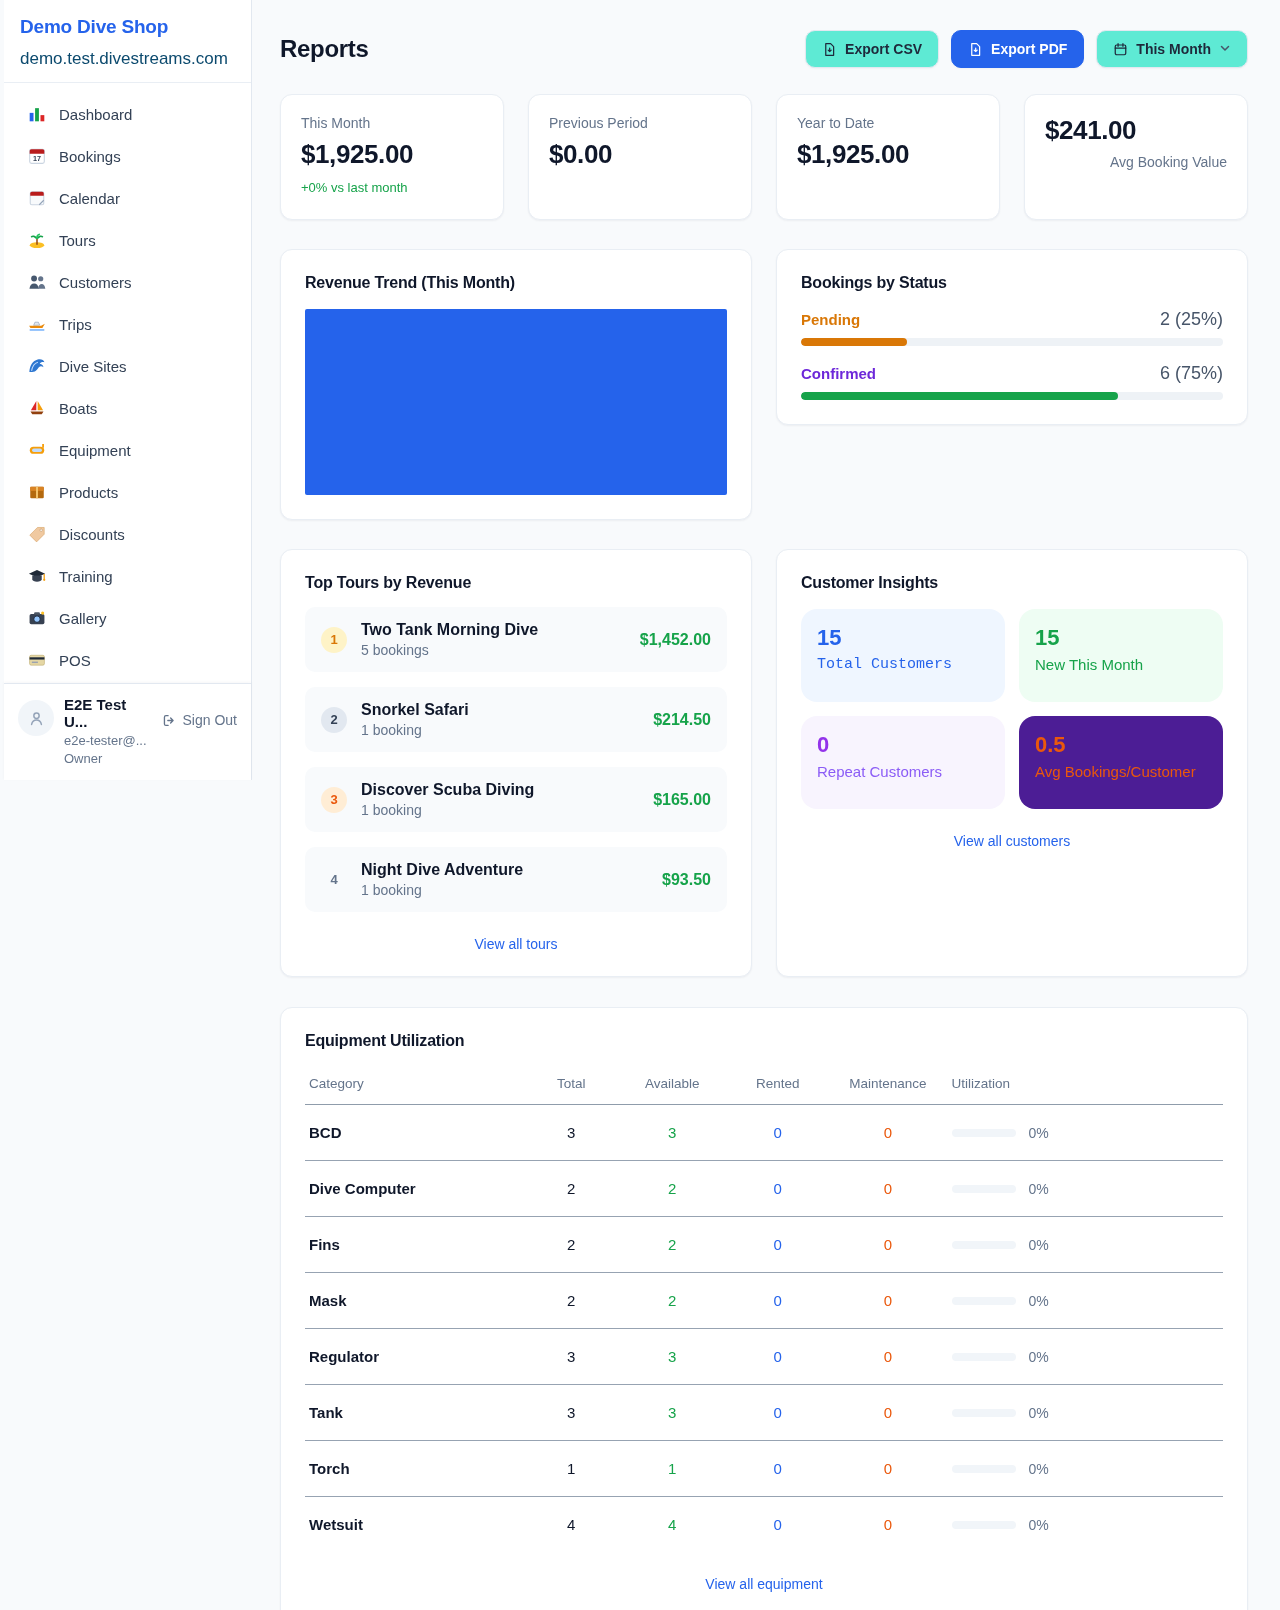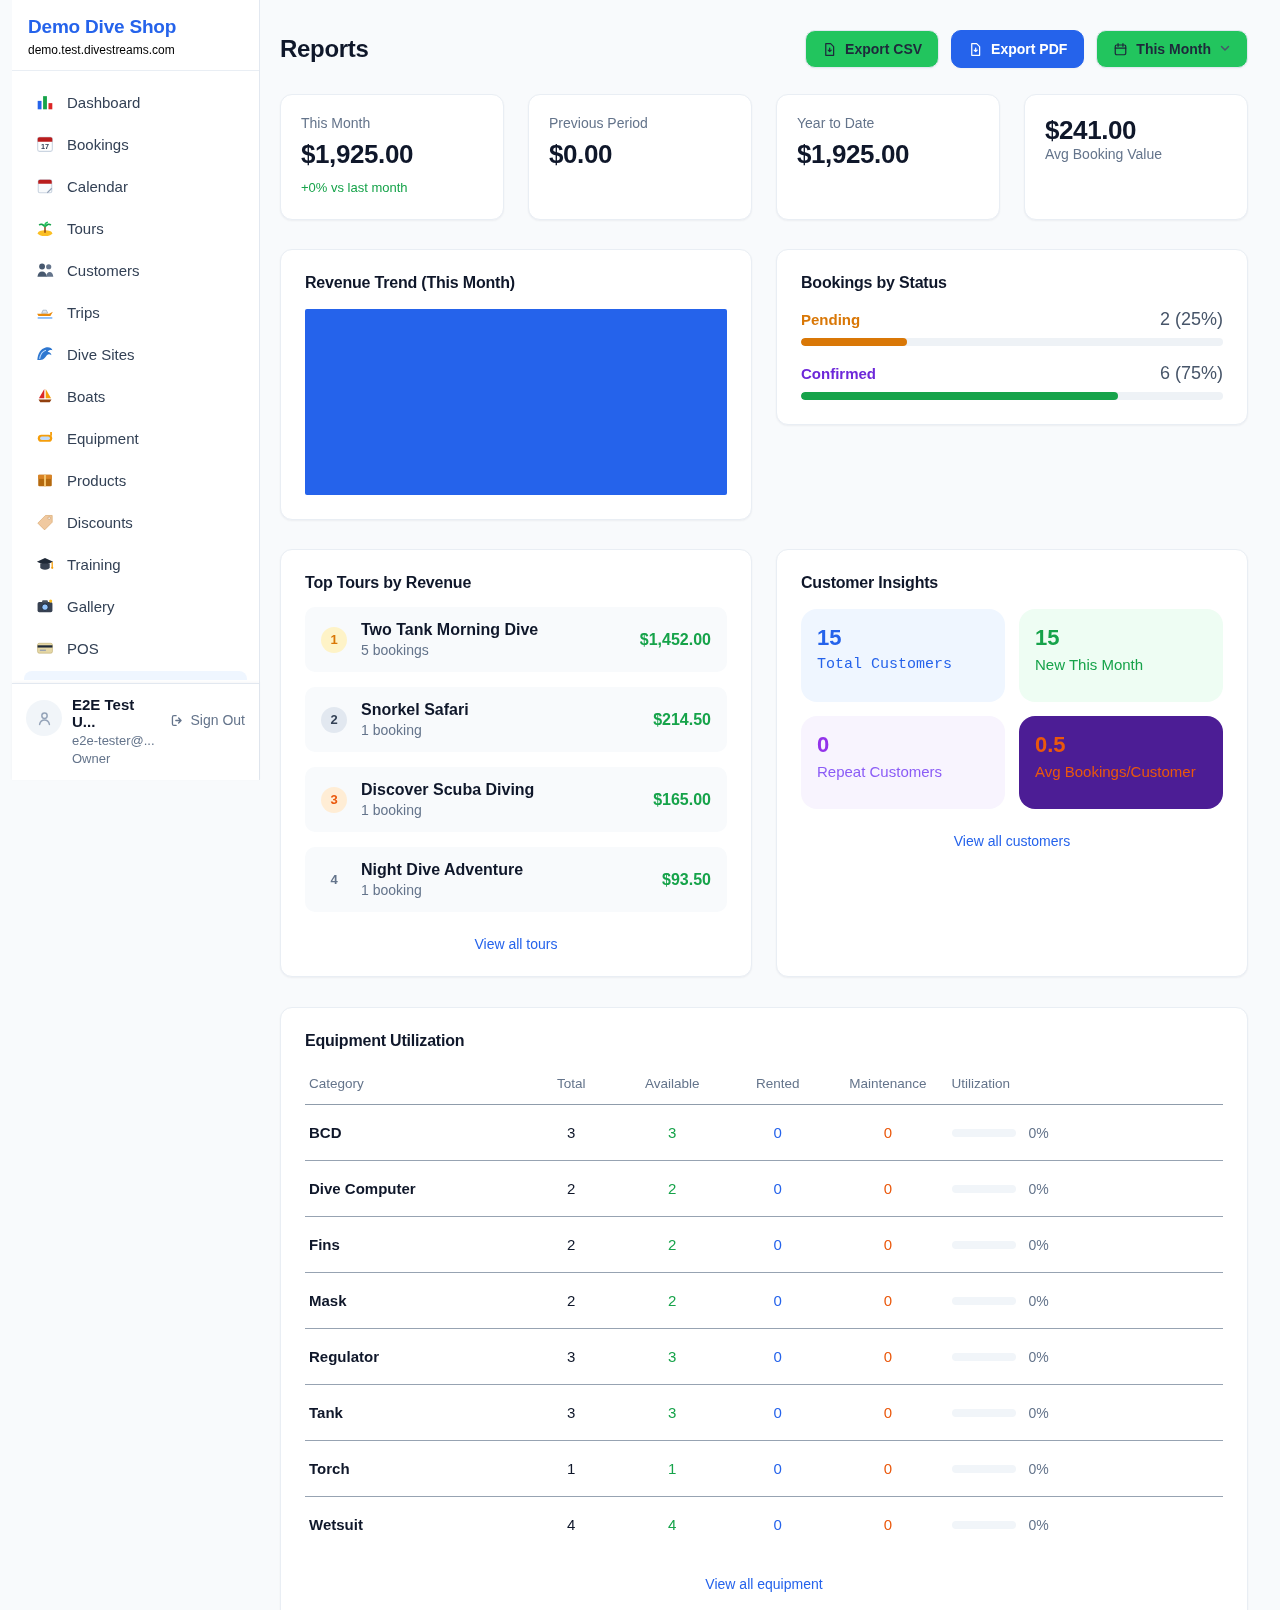--- a/index.html
+++ b/index.html
@@ -6,29 +6,29 @@
   html,body { width:1280px; }
   body {
     font-family:"Liberation Sans", sans-serif;
     background:#f8fafc;
     color:#0f172a;
     min-height:1610px;
     position:relative;
   }
   
   .sidebar {
-    position:absolute; left:12px; top:0;
+    position:absolute; left:4px; top:0;
     width:248px; height:780px;
     background:#fff;
     border-right:1px solid #e2e8f0;
     display:flex; flex-direction:column;
   }
   .brand { padding:16px 16px 13px; border-bottom:1px solid #e9eef4; }
   .brand-name { color:#2563eb; font-size:19px; font-weight:700; letter-spacing:-.2px; }
-  .brand-domain { color:#000000; font-size:12px; margin-top:5px; }
+  .brand-domain { color:#0c4a6e; font-size:17px; margin-top:11px; }
   .nav { flex:1; padding:12px 12px 0; overflow:hidden; }
   .nav-item {
     display:flex; align-items:center; gap:13px;
     padding:10px 12px; border-radius:8px;
     font-size:15px; color:#334155; cursor:pointer;
     margin-bottom:4px;
   }
   .nav-item .ic { width:18px; height:18px; display:inline-flex; flex:0 0 18px; }
   .nav-item .ic svg { width:18px; height:18px; }
   .nav-active-sliver { height:9px; border-radius:8px 8px 0 0; background:#eff6ff; margin:0 0 0 0; }
@@ -50,38 +50,38 @@
   .signout { display:flex; align-items:center; gap:6px; color:#64748b; font-size:14px; cursor:pointer; margin-top:16px; white-space:nowrap; }
   
   .main { margin-left:248px; padding:30px 32px 48px; width:1032px; }
   .page-head { display:flex; align-items:center; justify-content:space-between; }
   .page-title { font-size:24px; font-weight:800; letter-spacing:-.3px; }
   .head-actions { display:flex; gap:12px; }
   .btn {
     display:inline-flex; align-items:center; gap:8px;
     height:38px; padding:0 16px; border-radius:10px;
     font-size:14px; font-weight:600; cursor:pointer;
-    background:#22c55e; border:1px solid #e2e8f0; color:#1e293b;
+    background:#5eead4; border:1px solid #e2e8f0; color:#1e293b;
     box-shadow:0 1px 2px rgba(15,23,42,.04);
   }
   .btn.primary { background:#2563eb; border-color:#2563eb; color:#fff; }
   .btn svg { width:15px; height:15px; }
   .chev svg { width:12px; height:12px; }
   
   .card {
     background:#fff; border:1px solid #e9eef4; border-radius:12px;
     box-shadow:0 1px 2px rgba(15,23,42,.05);
   }
   .stats-row { display:grid; grid-template-columns:repeat(4,1fr); gap:24px; margin-top:26px; }
   .stat-card { padding:20px; min-height:126px; }
   .stat-label { font-size:14px; color:#64748b; }
   .stat-value { font-size:26px; font-weight:800; letter-spacing:-.4px; margin-top:8px; }
   .stat-delta { font-size:13px; color:#16a34a; margin-top:10px; }
   .stat-card.big-first .stat-value { margin-top:0; }
-  .stat-card.big-first .stat-label { margin-top:0; }
+  .stat-card.big-first .stat-label { margin-top:8px;text-align:right; }
   .two-col { display:grid; grid-template-columns:1fr 1fr; gap:24px; margin-top:29px; align-items:start; }
   .two-col.stretch { align-items:stretch; }
   .card-pad { padding:24px; }
   .card-title { font-size:16px; font-weight:700; letter-spacing:-.2px; }
   .chart-block { margin-top:17px; height:186px; background:#2563eb; border-radius:2px; }
   
   .status-row { margin-top:17px; }
   .status-top { display:flex; justify-content:space-between; align-items:baseline; }
   .status-name { font-size:15px; font-weight:600; }
   .status-count { font-size:18px; color:#475569; }

